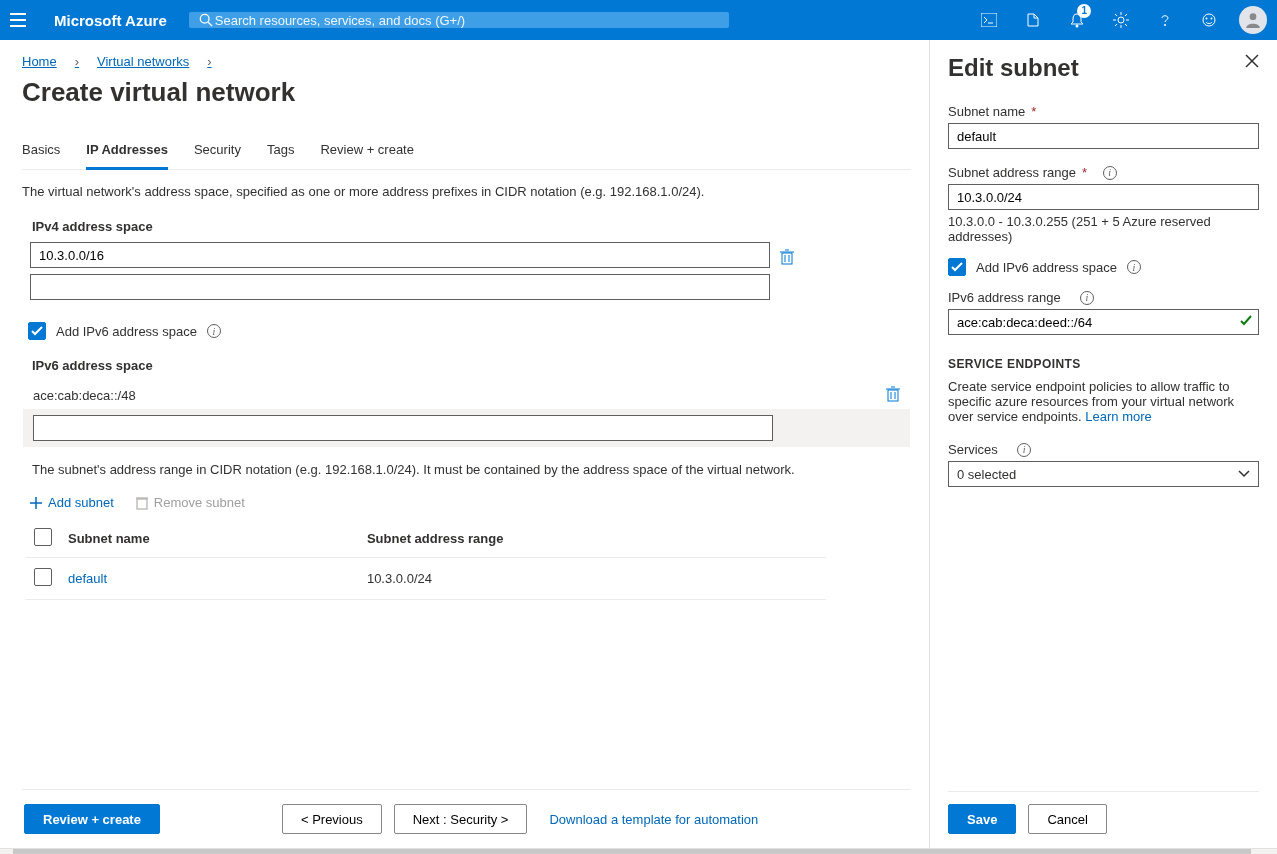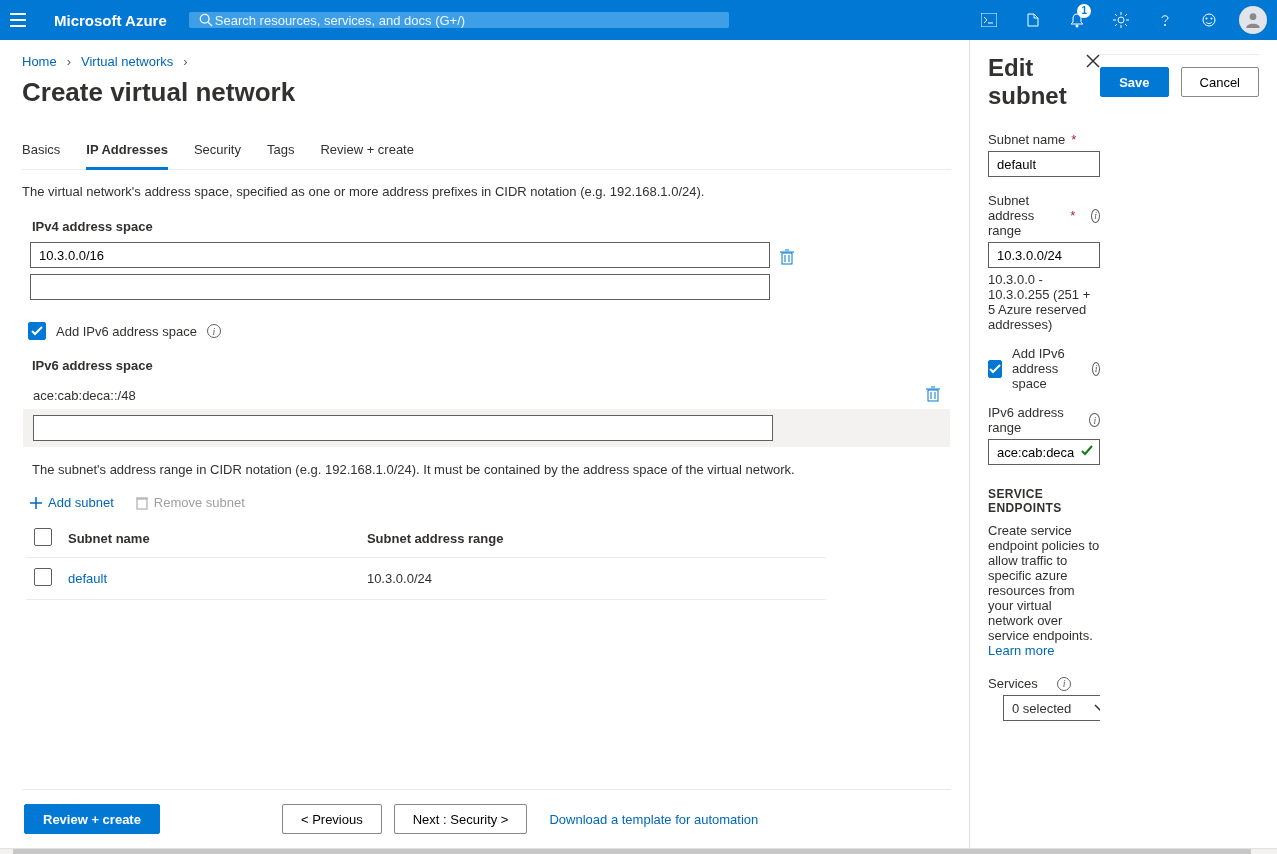--- a/index.html
+++ b/index.html
@@ -20,21 +20,21 @@
   .tb-icon { width:40px; height:40px; display:flex; align-items:center; justify-content:center; position:relative; cursor:pointer;}
   .badge { position:absolute; top:4px; right:6px; background:#fff; color:#0078d4; border-radius:50%; font-size:10px; font-weight:600; padding:0 4px; line-height:14px; height:14px;}
   .avatar { width:28px; height:28px; border-radius:50%; background:#e1e5eb; display:flex; align-items:center; justify-content:center; margin-left:6px; cursor:pointer;}
   .avatar svg { fill:#8a8a8a; }
 
   
   .shell { display:flex; height:calc(854px - 40px - 6px); overflow:hidden; position:relative;}
   .main { flex:1; padding:14px 18px 0 22px; display:flex; flex-direction:column; overflow:hidden;}
   .scrollarea { flex:1; overflow:auto; }
 
-  .breadcrumbs { display:flex; align-items:center; gap:10px; color:#0067b8; font-size:13px; margin-bottom:8px;}
+  .breadcrumbs { display:flex; align-items:center; gap:18px; color:#0067b8; font-size:13px; margin-bottom:8px;text-decoration:underline;}
   .breadcrumbs .sep { color:#605e5c; }
   .breadcrumbs .trail-chevron { color:#605e5c; }
   h1.page { font-size:26px; font-weight:600; margin:2px 0 28px 0; color:#323130; }
 
   .tabs { display:flex; gap:26px; border-bottom:1px solid #edebe9; margin-bottom:14px; }
   .tab { padding:6px 0 10px 0; cursor:pointer; color:#323130; }
   .tab.active { border-bottom:3px solid #0078d4; font-weight:600; margin-bottom:-1px; }
 
   .desc { color:#323130; margin-bottom:20px; }
   .section-label { font-weight:600; margin:4px 0 8px 10px; }
@@ -68,32 +68,32 @@
   .cbx { width:18px; height:18px; border:1px solid #605e5c; border-radius:2px; display:inline-block; }
 
   
   .wizard-footer { border-top:1px solid #edebe9; margin-top:8px; padding:14px 0 14px 2px; display:flex; align-items:center; gap:22px;}
   .btn { height:30px; border:1px solid #8a8886; background:#fff; padding:0 18px; font-size:13px; cursor:pointer; border-radius:2px;}
   .btn.primary { background:#0078d4; color:#fff; border:1px solid #0078d4; font-weight:600;}
   .footer-nav { display:flex; gap:12px; margin-left:100px;}
   .footer-link { }
 
   
-  .panel { width:308px; background:#fff; border-left:1px solid #dedede; padding:14px 18px; display:flex; flex-direction:row; }
+  .panel { width:348px; background:#fff; border-left:1px solid #dedede; padding:14px 18px; display:flex; flex-direction:column; }
   .panel .body { flex:1; overflow:auto;}
   .panel-head { display:flex; justify-content:space-between; align-items:flex-start; }
   .panel-head h2 { margin:0 0 22px 0; font-size:24px; font-weight:600; }
   .close { cursor:pointer; }
   .field-label { font-size:13px; margin-bottom:4px; display:flex; align-items:center; gap:6px;}
   .req { color:#a4262c; }
   .panel .txt { width:100%; }
   .range-hint { font-size:13px; color:#323130; margin:4px 0 14px 0; }
   .checkrow.panel-chk { margin:4px 0 14px 0;}
   .section-caps { font-weight:600; letter-spacing:.4px; font-size:12px; margin:22px 0 8px 0; }
-  .select { width:100%; border:1px solid #605e5c; height:26px; padding:0 8px; display:flex; align-items:center; justify-content:space-between; cursor:pointer;margin-left:15px;}
+  .select { width:100%; border:1px solid #605e5c; height:26px; padding:0 8px; display:flex; align-items:center; justify-content:space-between; cursor:pointer;}
   .validok { position:relative;text-decoration:underline; }
   .validok svg { position:absolute; right:6px; top:5px; fill:#107c10;}
   .panel-foot { border-top:1px solid #edebe9; padding-top:12px; display:flex; gap:12px;}
   .scrollbar-bottom { height:14px; background:#f3f2f1; border-top:1px solid #e1e1e1;}
   .scrollbar-bottom .thumb{ height:100%; margin-left:1%; width:97%; background:#c8c8c8;}
 </style>
 </head>
 <body>
 
 <div class="topbar">

